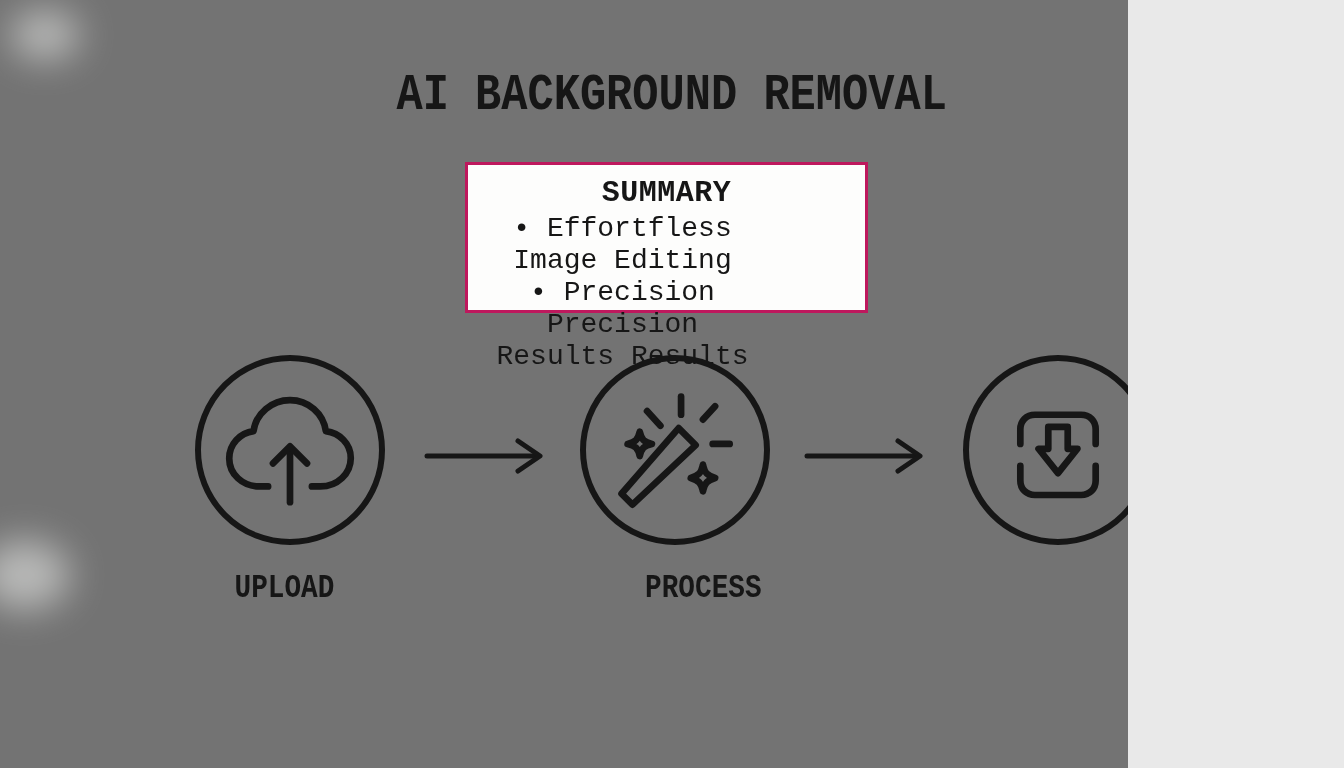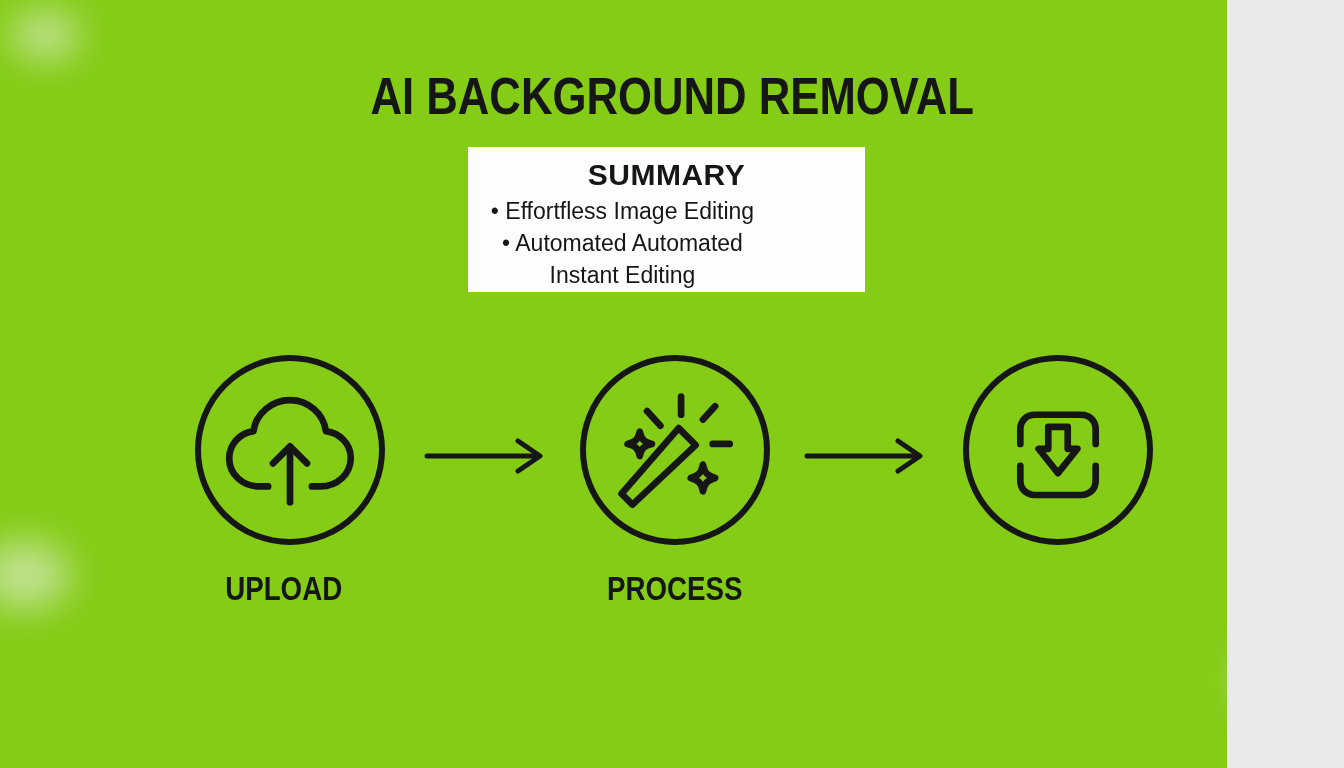--- a/index.html
+++ b/index.html
@@ -2,25 +2,25 @@
 <html><head>
 <meta charset="utf-8">
 <style>
   html, body {
     margin: 0;
     padding: 0;
     background: #e9e9e9;
   }
   .canvas {
     position: relative;
-    width: 1227px;
+    width: 1128px;
     height: 768px;
-    background: #84cc16;
+    background: #737373;
     overflow: hidden;
-    font-family: Liberation Sans, sans-serif;
+    font-family: Liberation Mono, monospace;
     color: #161616;
   }
   
   .blotch {
     position: absolute;
     border-radius: 50%;
     background: #f1f2f0;
     filter: blur(18px);
     opacity: .55;
   }
@@ -40,38 +40,38 @@
     white-space: nowrap;
   }
   .condensed {
     display: inline-block;
     transform: scaleX(0.84);
     transform-origin: center;
   }
 
   .summary-box {
     position: absolute;
-    left: 465px; top: 144px;
+    left: 465px; top: 162px;
     width: 403px; height: 151px;
     box-sizing: border-box;
-    border: 3px solid #84cc16;
+    border: 3px solid #be185d;
     background: #fdfdfc;
   }
   .summary-heading {
     margin-top: 11px;
     text-align: center;
     font-size: 30px;
     font-weight: 700;
     letter-spacing: 0.5px;
   }
   .summary-items {
     margin-top: 3px;
     margin-right: 88px;  
     text-align: center;
-    font-size: 23px;
+    font-size: 28px;
     line-height: 32px;
     font-weight: 400;
   }
 
   .step-circle {
     position: absolute;
     top: 355px;
     width: 190px; height: 190px;
     box-sizing: border-box;
     border: 6px solid #161616;
@@ -94,42 +94,42 @@
   .step-label {
     position: absolute;
     top: 570px;
     width: 220px;
     text-align: center;
     font-size: 33px;
     font-weight: 700;
     white-space: nowrap;
   }
   .label-upload   { left: 174px; }
-  .label-process  { left: 565px; }
+  .label-process  { left: 593px; }
   .label-download { left: 948px; }
 </style>
 </head>
 <body>
 
 <div class="canvas">
 
   <div class="blotch b1"></div>
   <div class="blotch b2"></div>
   <div class="blotch b3"></div>
 
   <h1 class="title">
     <span class="condensed">AI BACKGROUND REMOVAL</span>
   </h1>
 
   <div class="summary-box">
     <div class="summary-heading">SUMMARY</div>
     <div class="summary-items">
       <div class="summary-item">• Effortfless Image Editing</div>
-      <div class="summary-item">• Automated Automated</div>
-      <div class="summary-item">Instant Editing</div>
+      <div class="summary-item">• Precision Precision</div>
+      <div class="summary-item">Results Results</div>
     </div>
   </div>
 
   <div class="step-circle circle-upload">
     <svg class="step-icon" width="158" height="158" viewBox="0 0 130 130" fill="none" stroke="#161616" stroke-width="5.5" stroke-linecap="round" stroke-linejoin="round">
       <path d="M 47 95 H 40 C 26 95 15 85 15 72 C 15 60 24 51 35 49.5 C 37 35 50 24 65 24 C 80 24 92.5 35 94.5 49.5 C 106 51 115 60 115 71.5 C 115 84.5 104 95 90 95 H 83"></path>
       <path d="M 65 108 V 63"></path>
       <path d="M 51 76 L 65 62 L 79 76"></path>
     </svg>
   </div>

